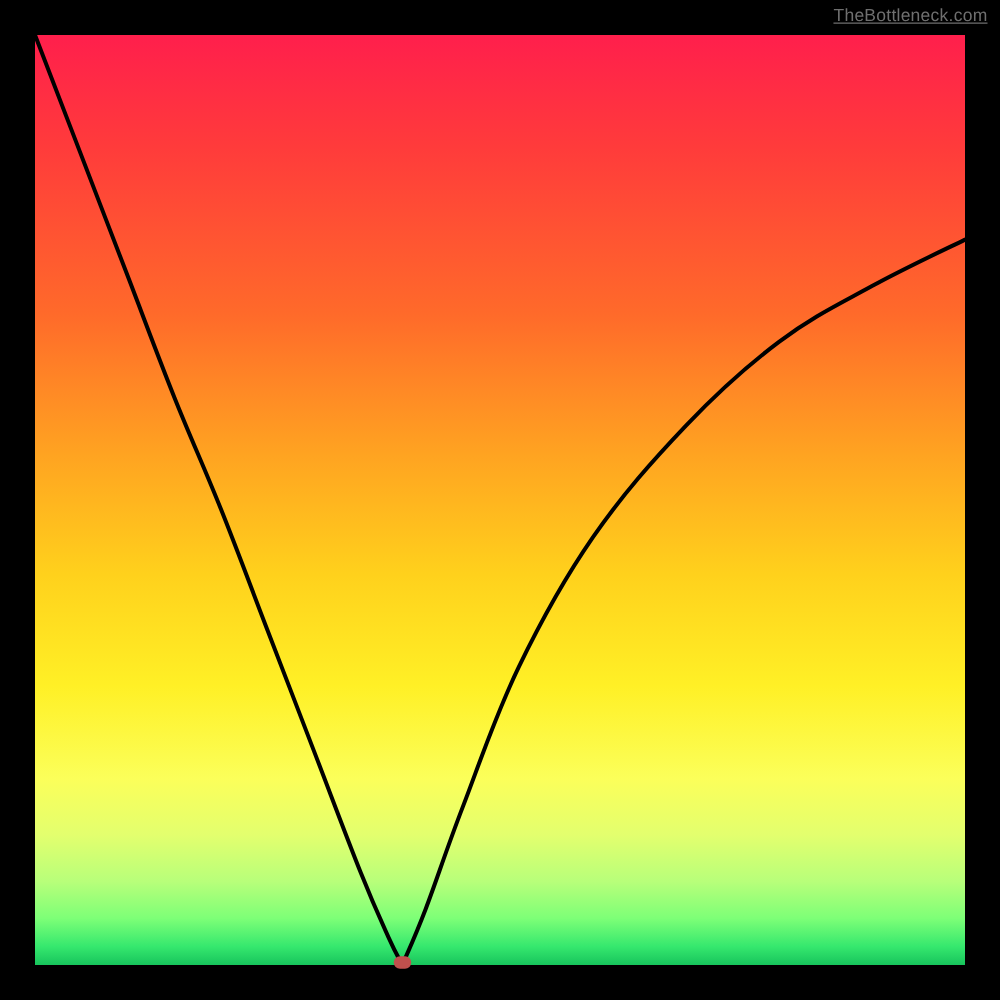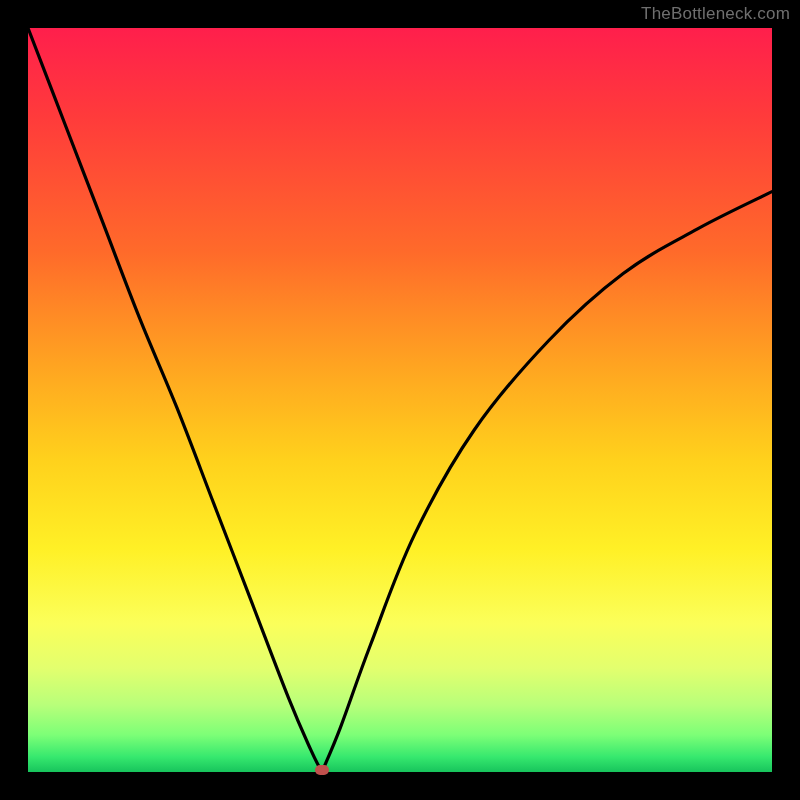--- a/index.html
+++ b/index.html
@@ -53,23 +53,24 @@
     height: 10px;
     border-radius: 5px;
     background: #c0504d;
     transform: translate(-50%, -50%);
   }
   .watermark {
     position: absolute;
     top: 4px;
     right: 10px;
     color: #6f6f6f;
-    font-size: 17px;
+    font-size: 14px;
     letter-spacing: 0.2px;
     user-select: none;
+    text-decoration: underline;
   }
 </style>
 </head>
 <body>
 
 <div class="frame">
   <div class="plot">
     <svg class="curve" viewBox="0 0 744 744" preserveAspectRatio="none">
       <path d="M 0,0 C 6.696000000000001,17.409600000000005 23.808,61.90080000000002 37.2,96.72000000000003 C 50.592000000000006,131.53920000000005 61.00800000000001,158.62080000000006 74.4,193.44000000000005 C 87.792,228.25920000000005 98.208,256.68000000000006 111.6,290.16 C 124.99199999999999,323.64 135.40800000000002,345.96 148.8,379.44 C 162.192,412.92 172.608,441.34080000000006 186,476.16 C 199.392,510.9792 209.808,538.0608 223.2,572.88 C 236.59199999999998,607.6992 249.68639999999996,642.816 260.4,669.6 C 271.11359999999996,696.384 276.6936,708.288 282.72,721.68 C 288.74640000000005,735.0719999999999 291.8712,739.9824 293.88,744 L 293.88,744 C 297.228,735.9648 303.7752,722.1264 312.47999999999996,699.36 C 321.18479999999994,676.5936 328.848,652.3392 342.24,617.52 C 355.632,582.7008 368.1312,544.7568 386.88,505.91999999999996 C 405.6288,467.0832 422.2944,436.57919999999996 446.4,401.76 C 470.50559999999996,366.9408 494.01599999999996,340.6032 520.8,312.48 C 547.584,284.3568 568.416,265.608 595.2,245.51999999999998 C 621.984,225.432 642.816,215.6112 669.6,200.88 C 696.384,186.1488 730.608,170.37599999999995 744,163.67999999999995" fill="none" stroke="#000" stroke-width="3.2" stroke-linecap="round" stroke-linejoin="round"></path>
     </svg>

